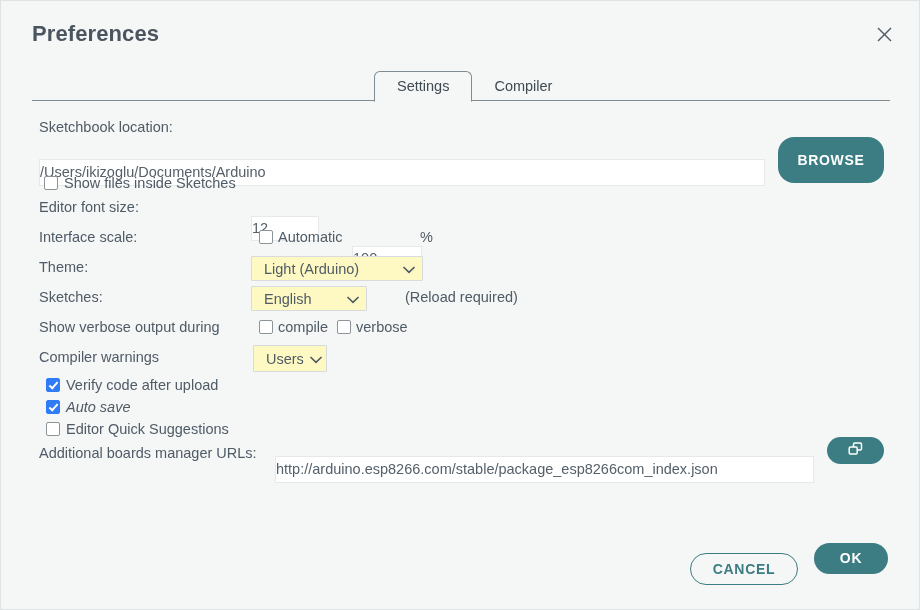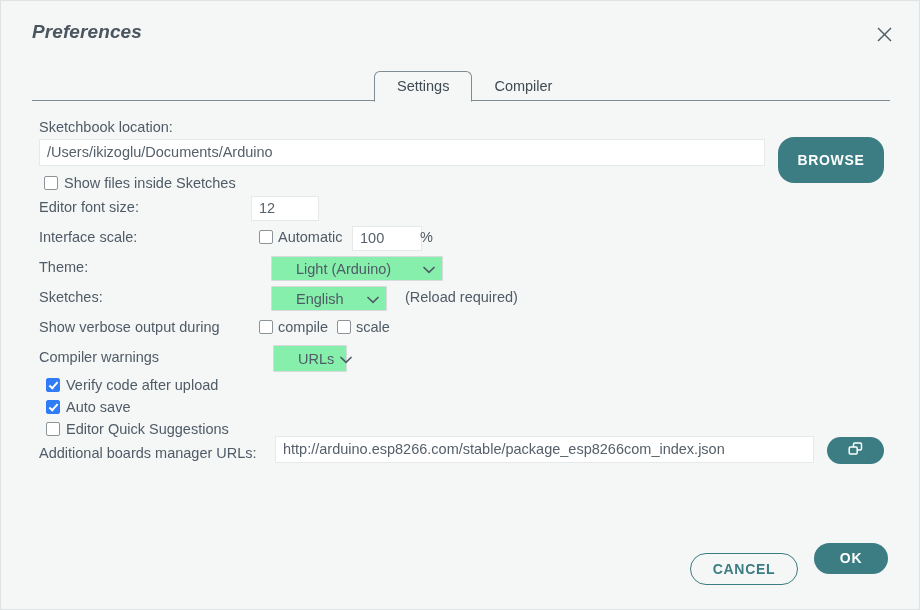--- a/index.html
+++ b/index.html
@@ -27,25 +27,24 @@
   .titlebar {
     position: absolute;
     top: 0; left: 0;
     width: 920px;
     height: 62px;
   }
   .dialog-title {
     position: absolute;
     left: 31px;
     top: 20px;
-    font-size: 19px;
+    font-size: 22px;
     font-weight: bold;
     color: #4a555f;
     letter-spacing: 0.1px;
-    font-style: italic;
   }
   .close-btn {
     position: absolute;
     right: 24px;
     top: 20px;
     width: 26px;
     height: 26px;
     display: flex;
     align-items: center;
     justify-content: center;
@@ -113,43 +112,43 @@
   }
 
   
   .tin {
     background: #ffffff;
     border: 1px solid #e6e9ea;
     box-sizing: border-box;
     font-family: "Liberation Sans", sans-serif;
     font-size: 14.5px;
     color: #55606a;
-    padding: 0 7px;
+    padding: 0 0;
     height: 25px;
     line-height: 23px;
     outline: none;
     white-space: nowrap;
     overflow: hidden;
+    margin-top: 20px;
   }
 
   
   .sel {
-    background: #86efac;
+    background: #fef9c3;
     border: 1px solid #d7dbdd;
     box-sizing: border-box;
     height: 25px;
     display: flex;
     align-items: center;
     justify-content: space-between;
-    padding: 0 7px 0 24px;
+    padding: 0 7px 0 12px;
     font-size: 14.5px;
     color: #4f5b66;
     cursor: pointer;
     border-radius: 1px;
-    margin-left: 20px;
   }
   .sel .chev {
     margin-left: 10px;
     display: inline-block;
   }
 
   
   .cb {
     width: 14px;
     height: 14px;
@@ -309,41 +308,41 @@
 
     <div class="row" style="left:38px; top:214px;">
       <span class="lbl">Show verbose output during</span>
     </div>
     <div class="row" style="left:258px; top:214px;">
       <span class="cb"></span>
       <span class="cb-label" style="margin-left:5px;">compile</span>
     </div>
     <div class="row" style="left:336px; top:214px;">
       <span class="cb"></span>
-      <span class="cb-label" style="margin-left:5px;">scale</span>
+      <span class="cb-label" style="margin-left:5px;">verbose</span>
     </div>
 
     <div class="row" style="left:38px; top:244px;">
       <span class="lbl">Compiler warnings</span>
     </div>
     <div class="sel" style="position:absolute; left:252px; top:240px; width:74px; height:27px;">
-      <span>URLs</span>
+      <span>Users</span>
       <span class="chev" style="margin-left:6px;">
         <svg width="12" height="8" viewBox="0 0 12 8">
             <path d="M1 1.5 L6 6.3 L11 1.5" stroke="#4f5b66" stroke-width="1.7" fill="none" stroke-linecap="round"></path>
           </svg>
       </span>
     </div>
 
     <div class="row" style="left:45px; top:272px;">
       <span class="cb checked"></span>
       <span class="cb-label">Verify code after upload</span>
     </div>
 
-    <div class="row" style="left:45px; top:294px;">
+    <div class="row" style="left:45px; top:294px;font-style:italic;">
       <span class="cb checked"></span>
       <span class="cb-label">Auto save</span>
     </div>
 
     <div class="row" style="left:45px; top:316px;">
       <span class="cb"></span>
       <span class="cb-label">Editor Quick Suggestions</span>
     </div>
 
     <div class="row" style="left:38px; top:340px;">

